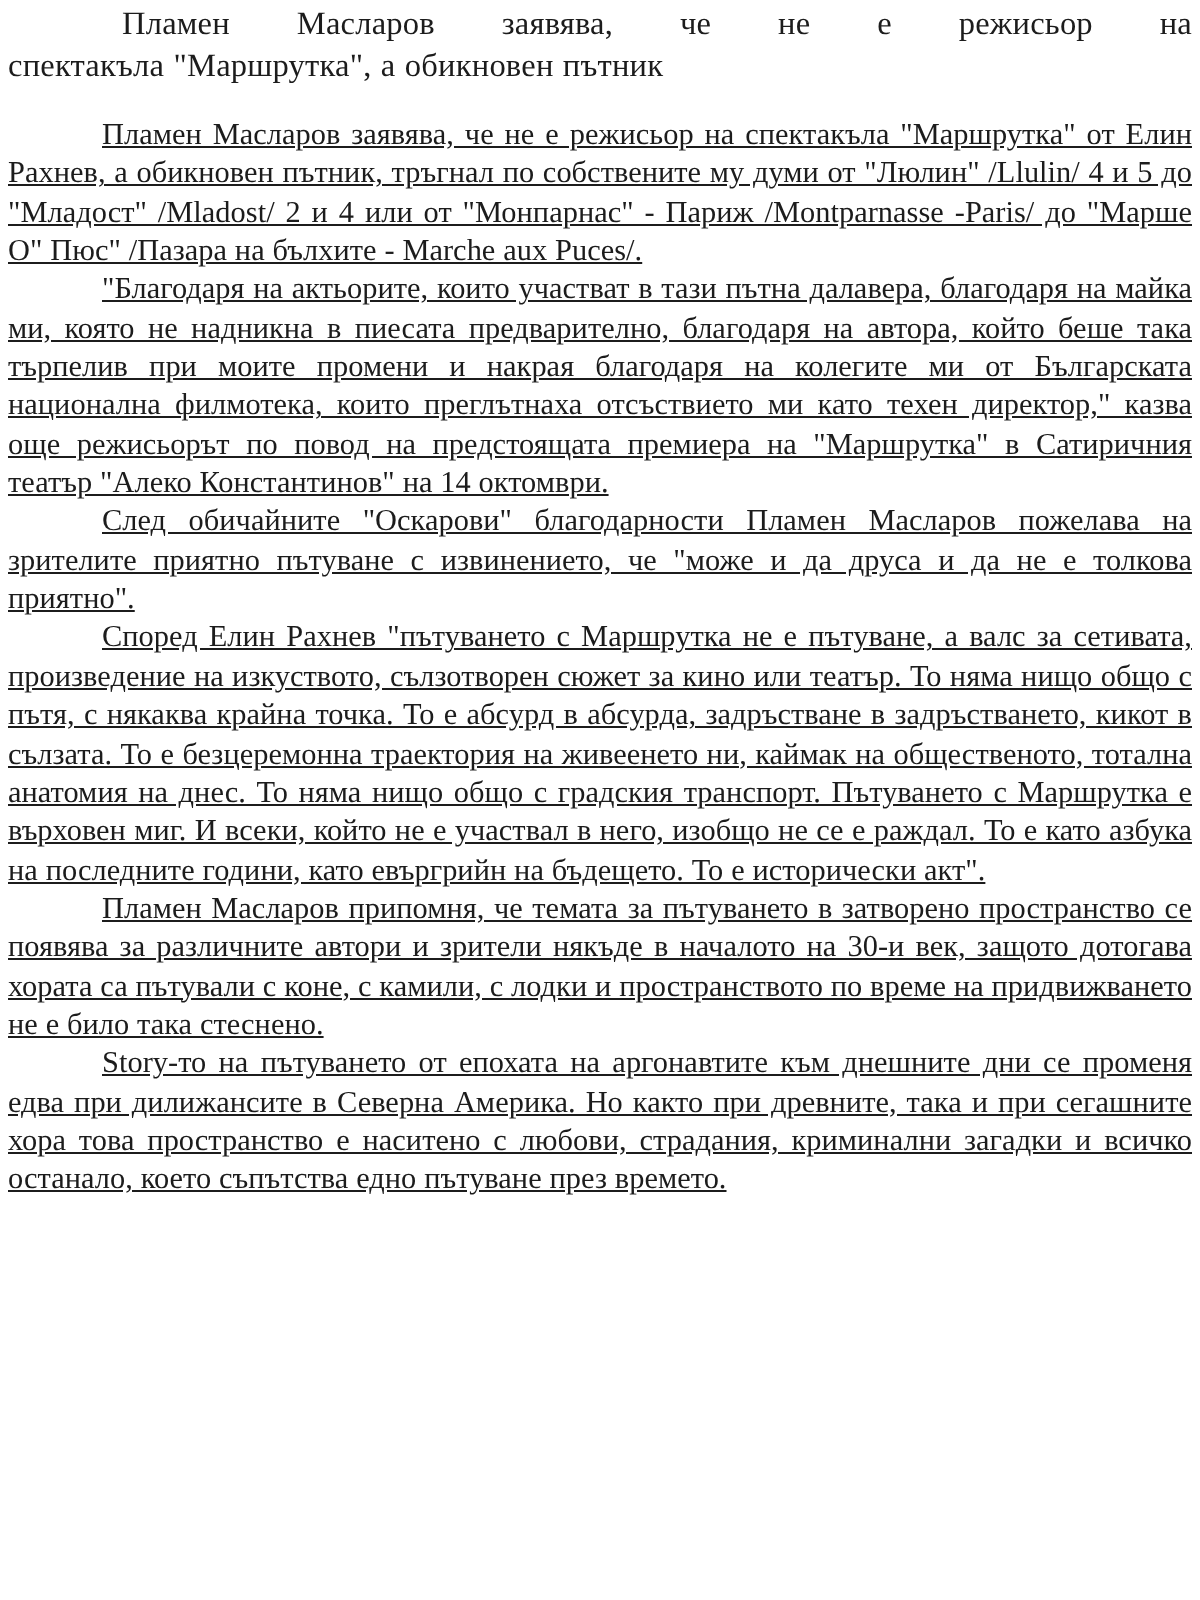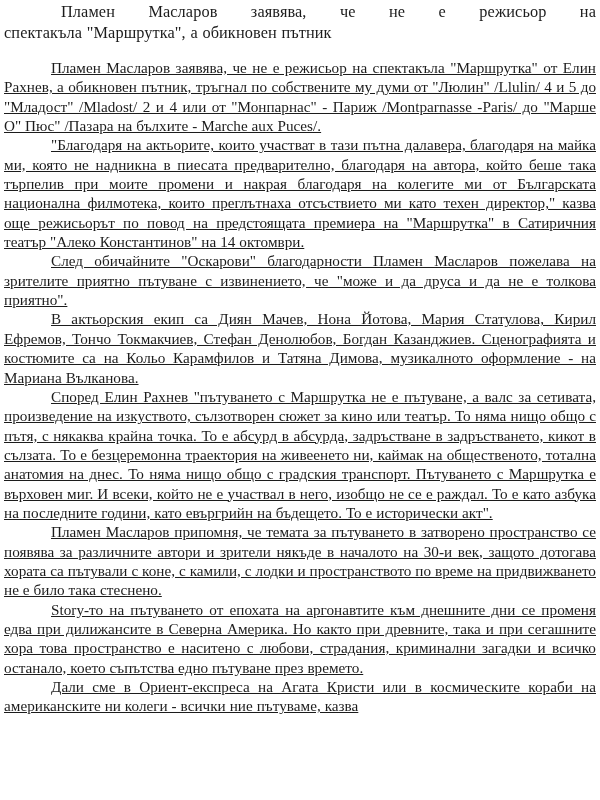--- a/index.html
+++ b/index.html
@@ -70,20 +70,18 @@
 
   <h1 class="doc-title">
     <span class="t-line-1">Пламен Масларов заявява, че не е режисьор на</span>
     <span class="t-line-2">спектакъла "Маршрутка", а обикновен пътник</span>
   </h1>
 
   <div class="body-block">
     <p class="para">Пламен Масларов заявява, че не е режисьор на спектакъла "Маршрутка" от Елин Рахнев, а обикновен пътник, тръгнал по собствените му думи от "Люлин" /Llulin/ 4 и 5 до "Младост" /Mladost/ 2 и 4 или от "Монпарнас" - Париж /Montparnasse -Paris/ до "Марше О" Пюс" /Пазара на бълхите - Marche aux Puces/.</p>
     <p class="para">"Благодаря на актьорите, които участват в тази пътна далавера, благодаря на майка ми, която не надникна в пиесата предварително, благодаря на автора, който беше така търпелив при моите промени и накрая благодаря на колегите ми от Българската национална филмотека, които преглътнаха отсъствието ми като техен директор," казва още режисьорът по повод на предстоящата премиера на "Маршрутка" в Сатиричния театър "Алеко Константинов" на 14 октомври.</p>
     <p class="para">След обичайните "Оскарови" благодарности Пламен Масларов пожелава на зрителите приятно пътуване с извинението, че "може и да друса и да не е толкова приятно".</p>
-    <p class="para">В актьорския екип са Диян Мачев, Нона Йотова, Мария Статулова, Кирил Ефремов, Тончо Токмакчиев, Стефан Денолюбов, Богдан Казанджиев. Сценографията и костюмите са на Кольо Карамфилов и Татяна Димова, музикалното оформление - на Мариана Вълканова.</p>
     <p class="para">Според Елин Рахнев "пътуването с Маршрутка не е пътуване, а валс за сетивата, произведение на изкуството, сълзотворен сюжет за кино или театър. То няма нищо общо с пътя, с някаква крайна точка. То е абсурд в абсурда, задръстване в задръстването, кикот в сълзата. То е безцеремонна траектория на живеенето ни, каймак на общественото, тотална анатомия на днес. То няма нищо общо с градския транспорт. Пътуването с Маршрутка е върховен миг. И всеки, който не е участвал в него, изобщо не се е раждал. То е като азбука на последните години, като евъргрийн на бъдещето. То е исторически акт".</p>
     <p class="para">Пламен Масларов припомня, че темата за пътуването в затворено пространство се появява за различните автори и зрители някъде в началото на 30-и век, защото дотогава хората са пътували с коне, с камили, с лодки и пространството по време на придвижването не е било така стеснено.</p>
     <p class="para">Story-то на пътуването от епохата на аргонавтите към днешните дни се променя едва при дилижансите в Северна Америка. Но както при древните, така и при сегашните хора това пространство е наситено с любови, страдания, криминални загадки и всичко останало, което съпътства едно пътуване през времето.</p>
-    <p class="para tight">Дали сме в Ориент-експреса на Агата Кристи или в космическите кораби на американските ни колеги - всички ние пътуваме, казва</p>
   </div>
 
 </div>
 
 </body></html>

